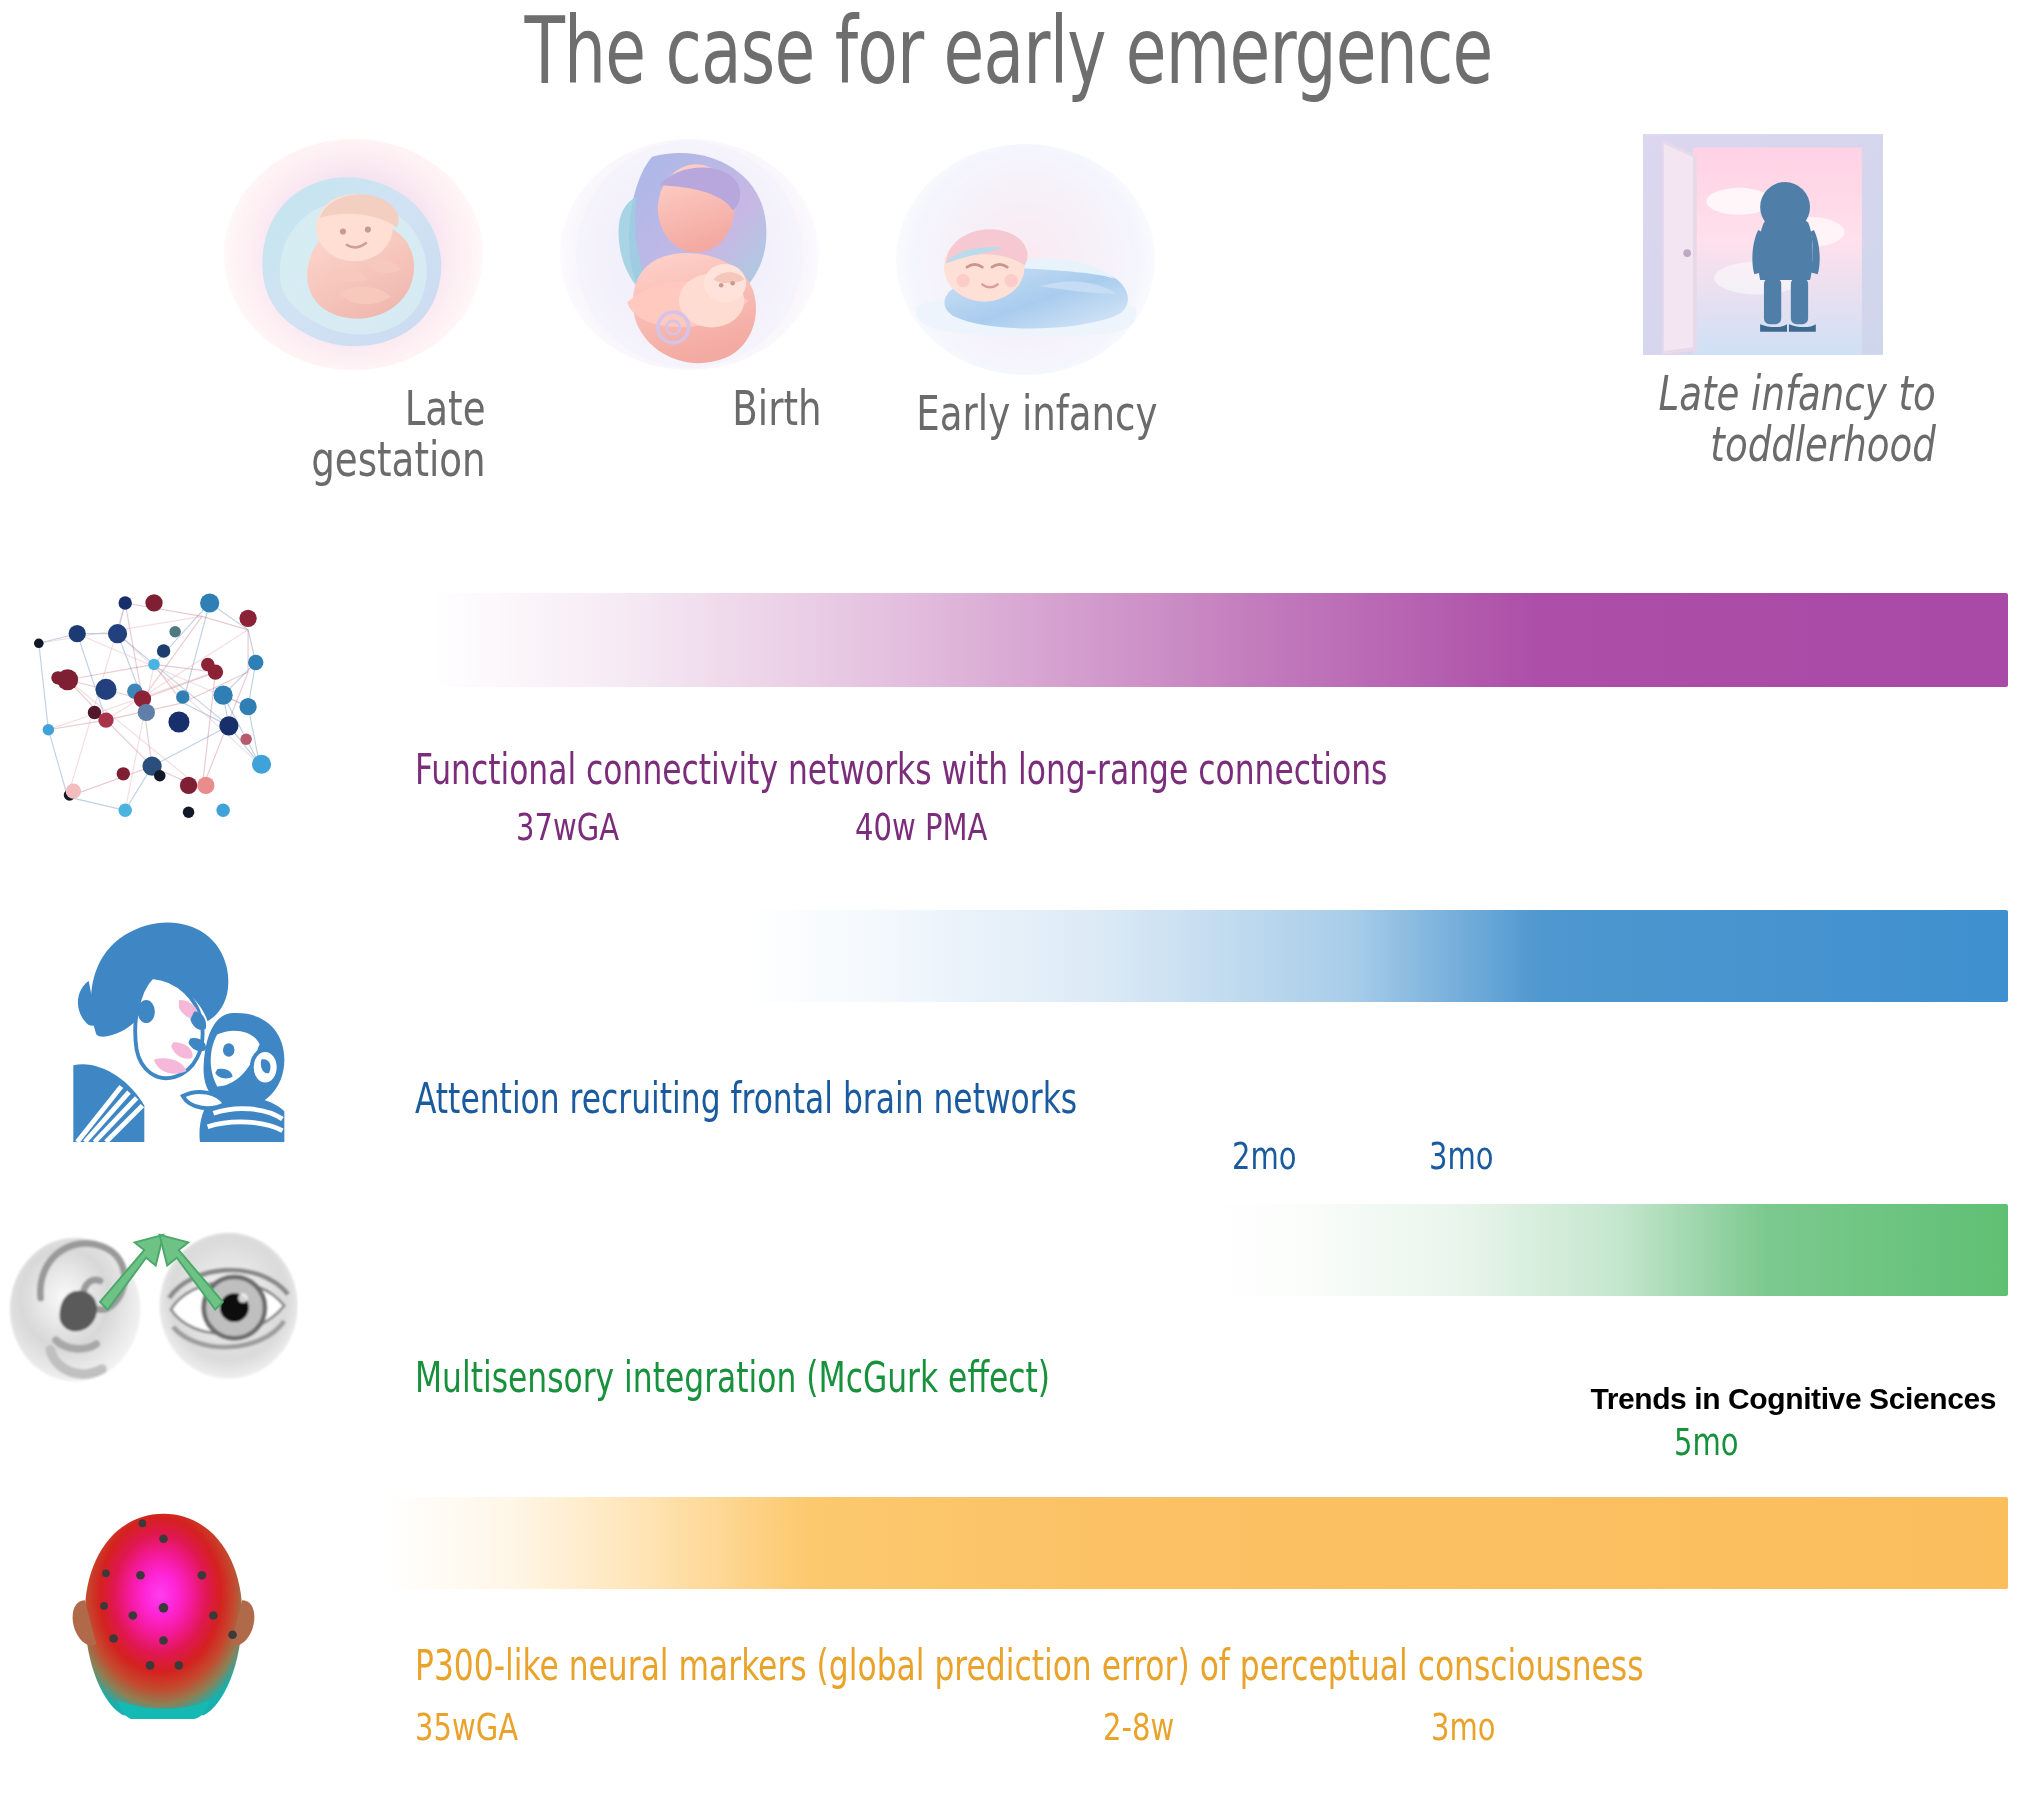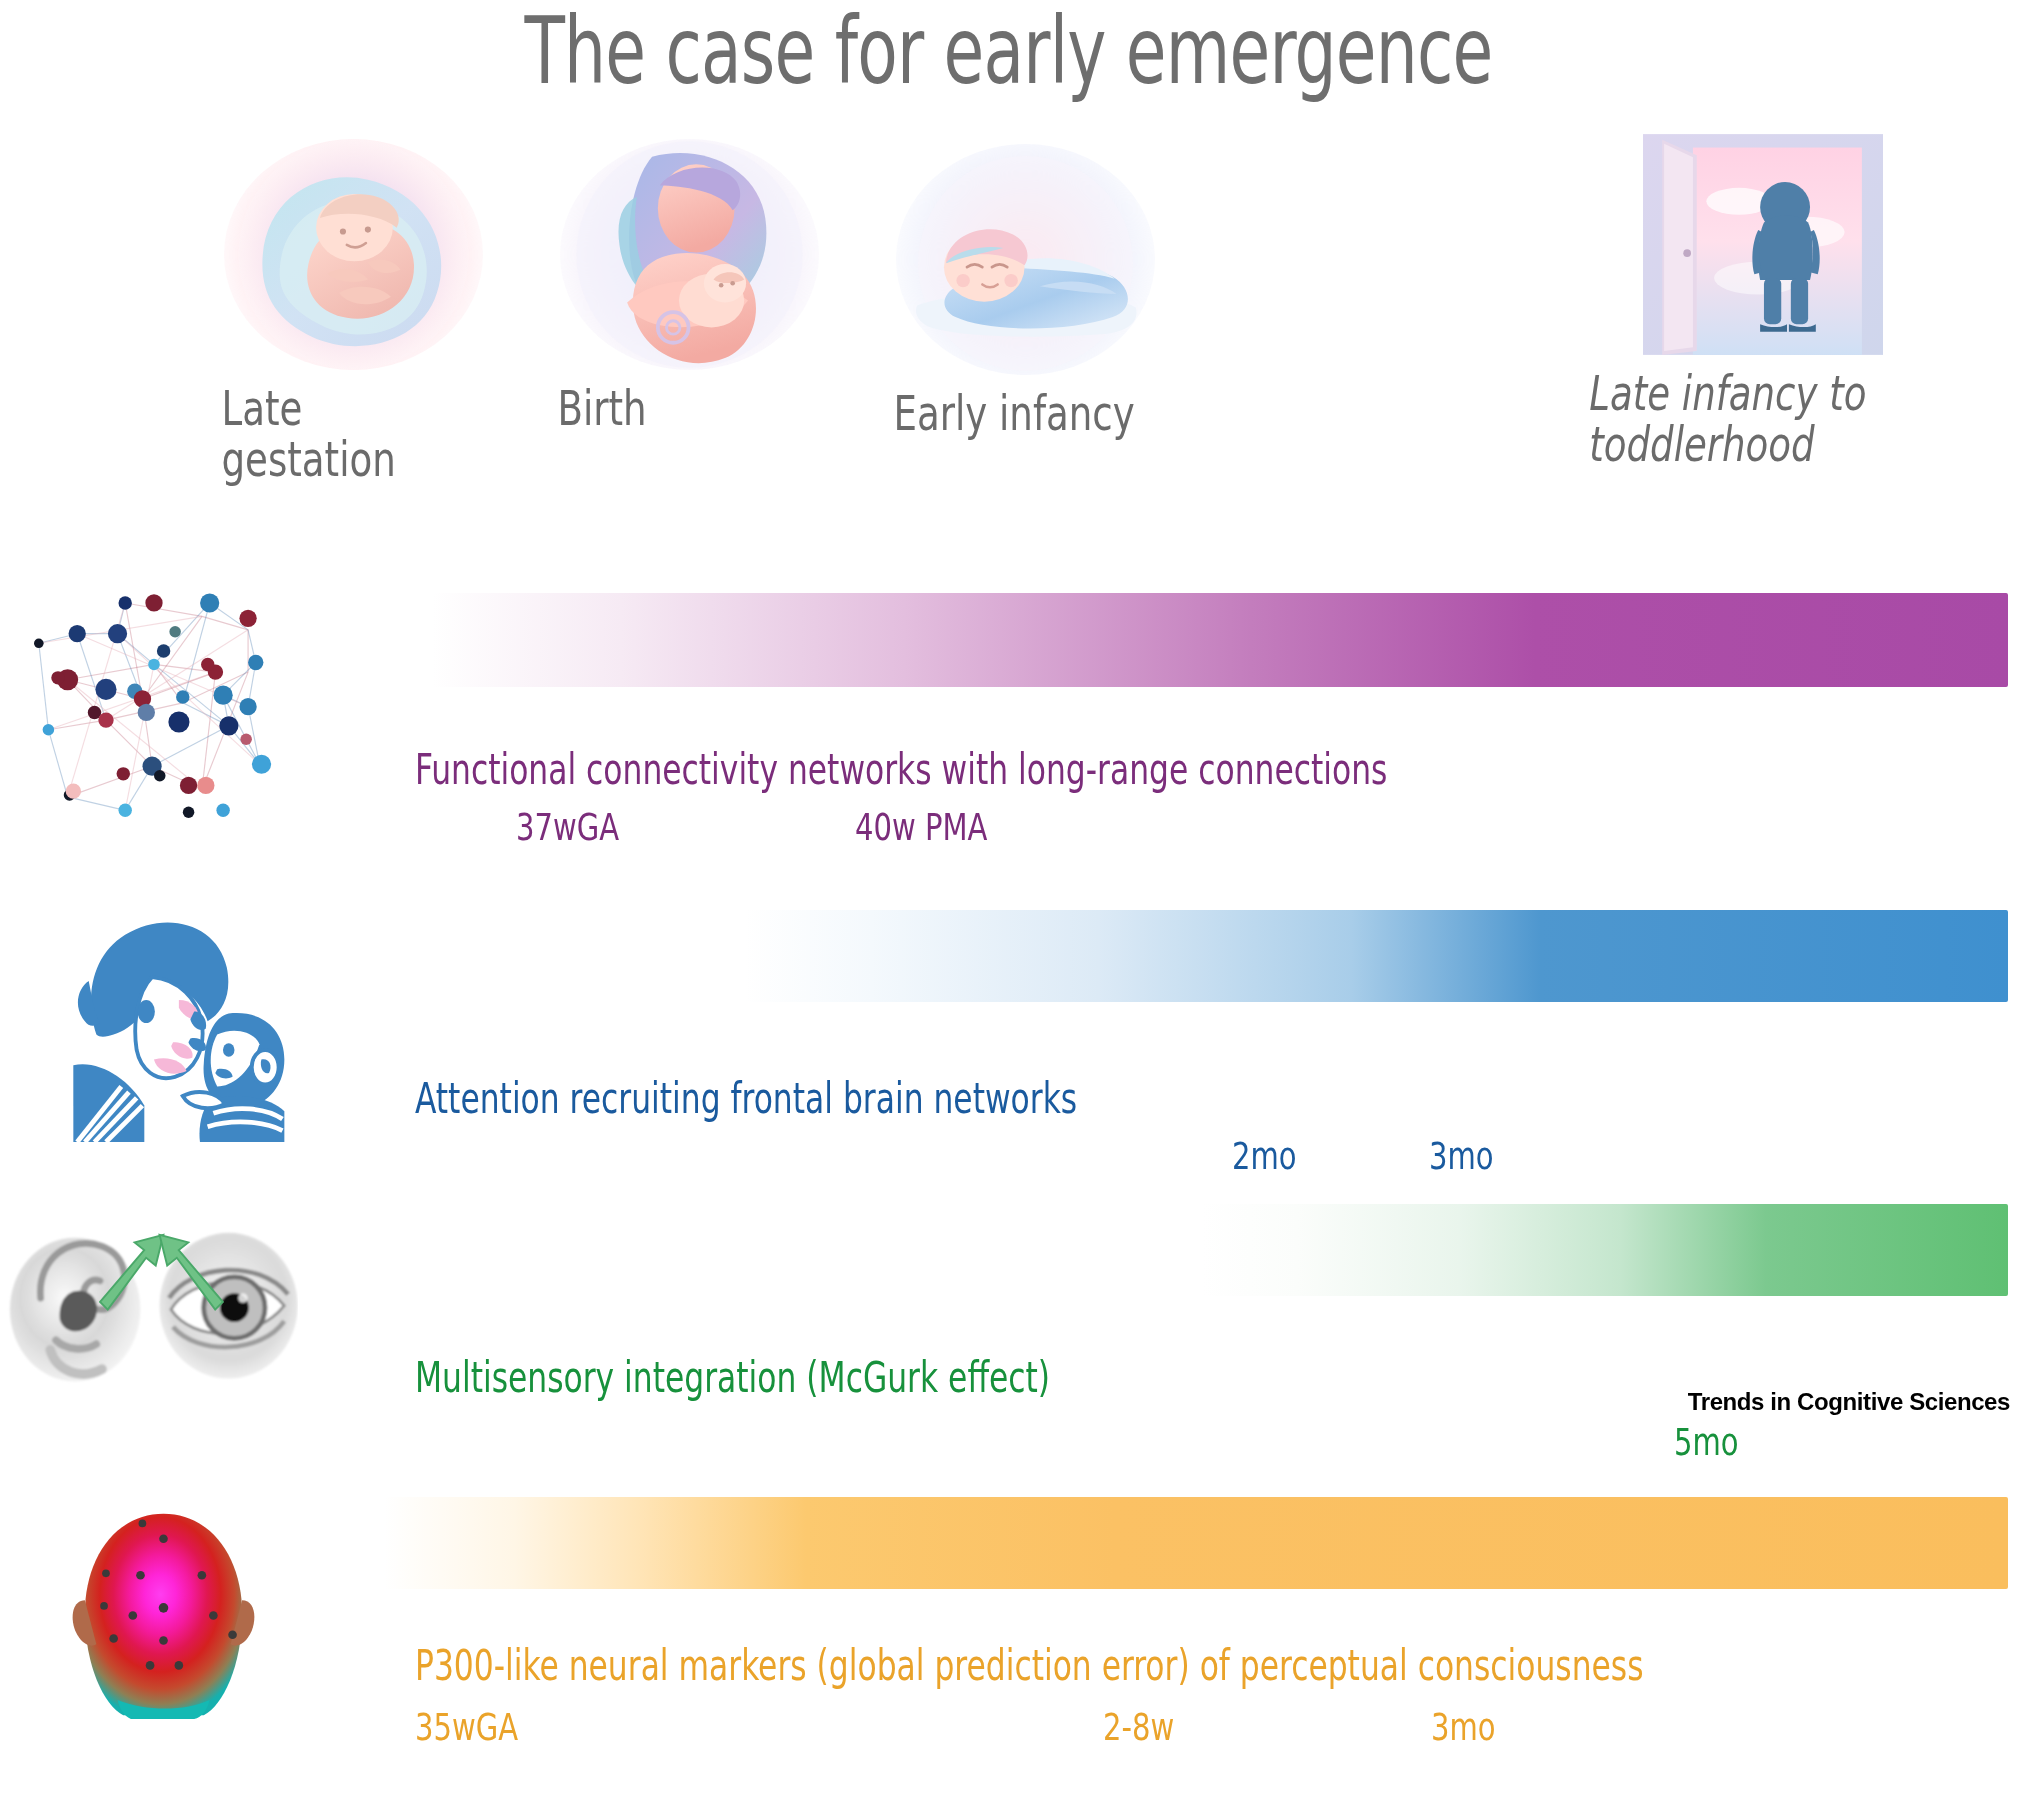--- a/index.html
+++ b/index.html
@@ -32,21 +32,21 @@
     letter-spacing: -1px;
     transform: scaleX(0.80);
     transform-origin: 50% 0;
     white-space: nowrap;
   }
 
   
   .stage {
     position: absolute;
     width: 307px;
-    text-align: left;
+    text-align: right;
   }
   .stage-art {
     position: relative;
     width: 259px;
     height: 231px;
     margin: 0 auto;
     border-radius: 50%;
     overflow: hidden;
   }
   .stage-art.square { border-radius: 9.6px; overflow: visible; }
@@ -96,23 +96,23 @@
   .row-icon {
     position: absolute;
   }
 
   
   .netgraph { background: #fff; }
 
   
   #footer {
     position: absolute;
-    right: 7px;
+    right: 21px;
     bottom: 9.6px;
-    font-size: 24px;
+    font-size: 30px;
     font-weight: bold;
     color: #000;
     font-family: "Liberation Sans", sans-serif;
     letter-spacing: -0.4px;
   }
 </style>
 </head>
 <body>
 
 <div id="figure">

